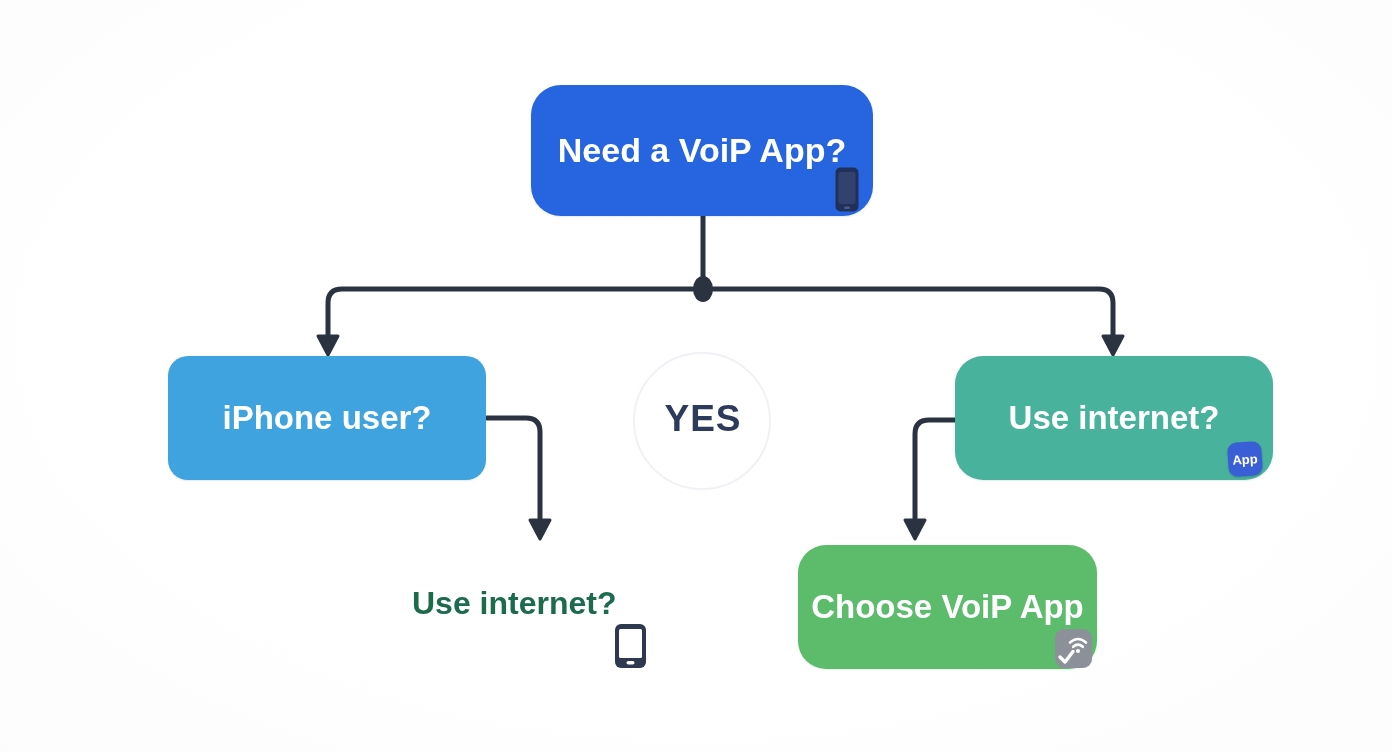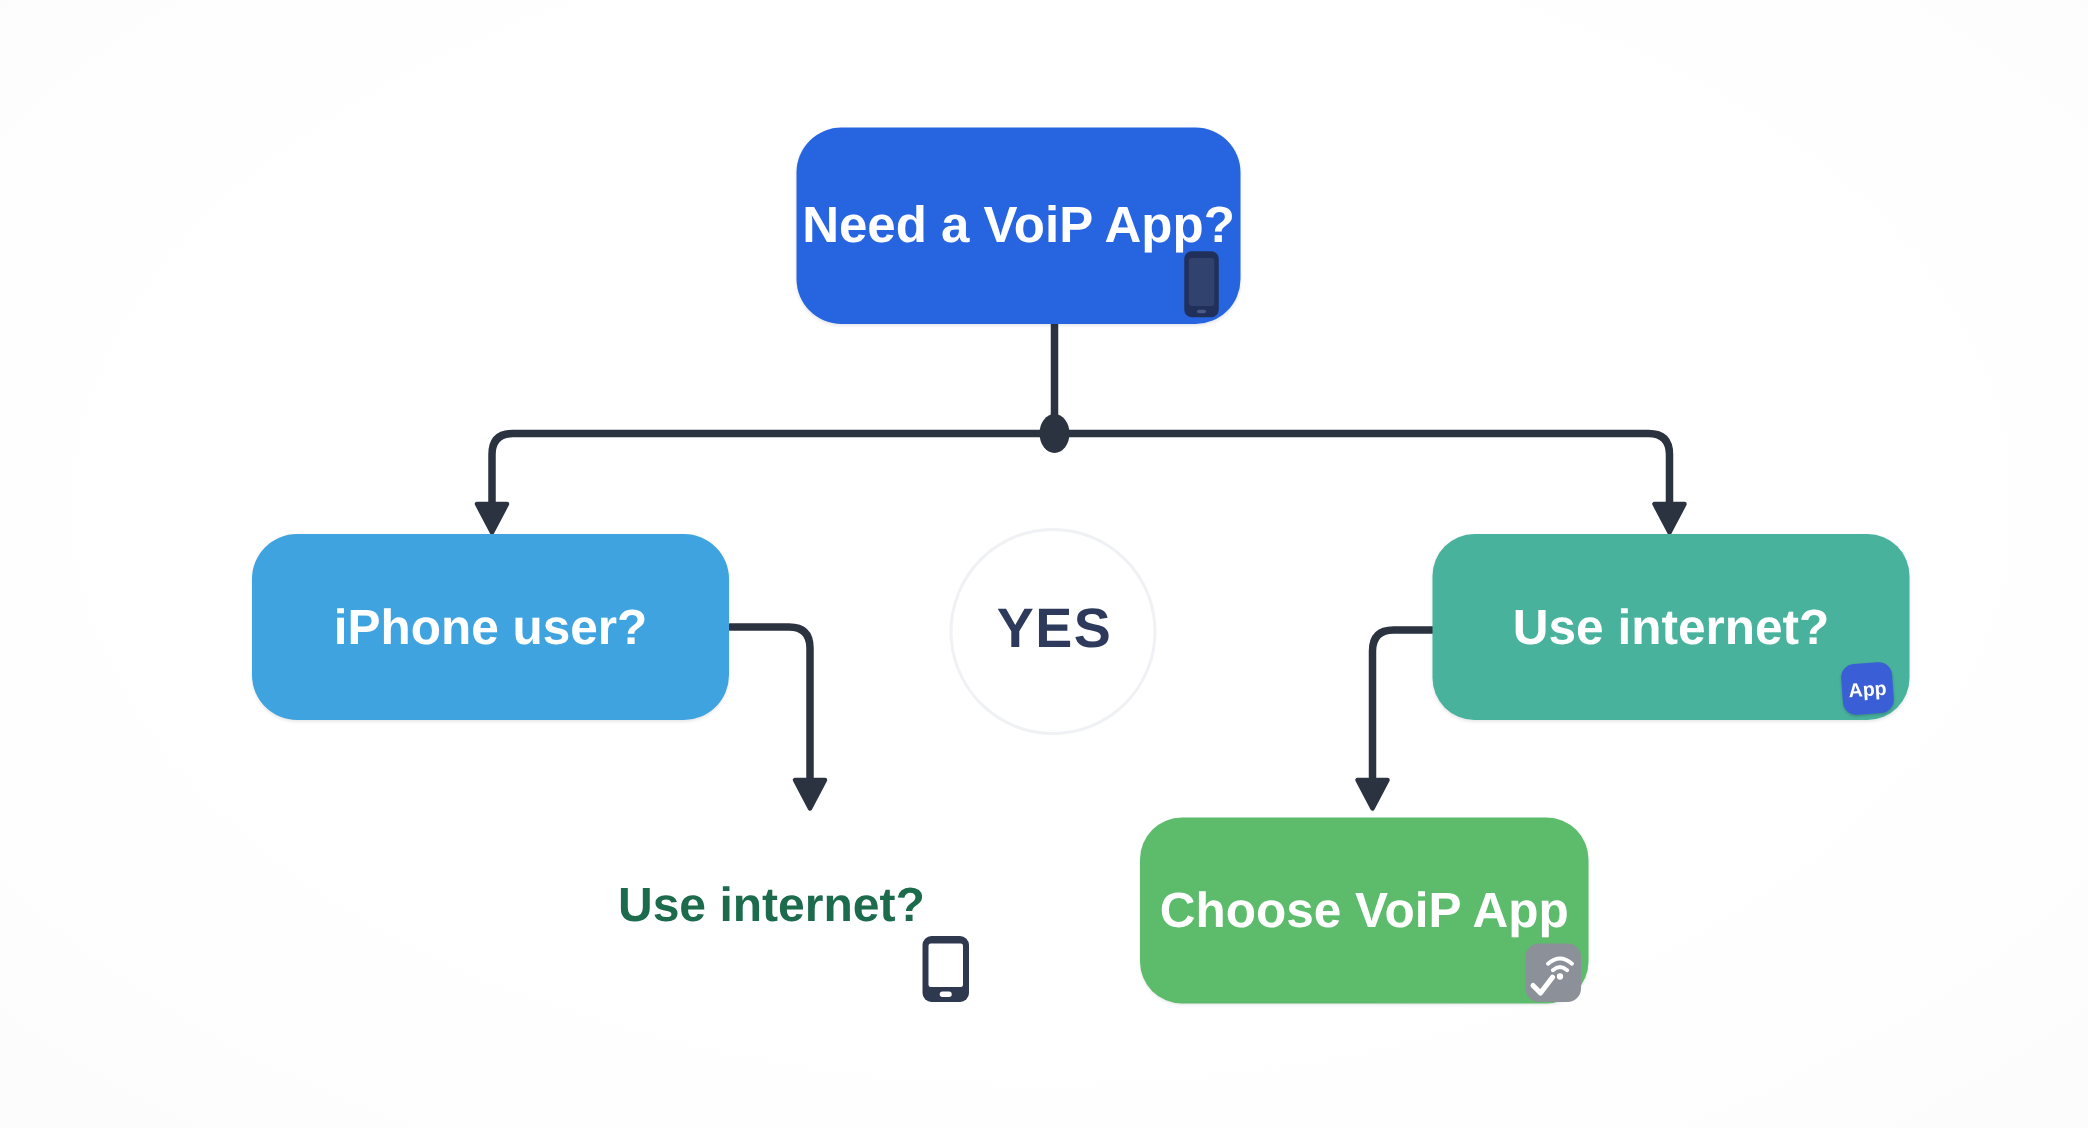--- a/index.html
+++ b/index.html
@@ -27,36 +27,36 @@
   }
   .connectors{position:absolute;left:0;top:0;width:1392px;height:752px;}
   .node{
     position:absolute;
     display:flex;align-items:center;justify-content:center;
     color:#fff;font-weight:bold;
     box-shadow:0 1px 2px rgba(30,40,60,0.10);
   }
   .node .label{white-space:nowrap;}
   .node-root{
-    left:531px;top:85px;width:296px;height:131px;
+    left:531px;top:85px;width:342px;height:131px;
     background:var(--root-box);border-radius:30px;
     font-size:34px;
   }
   .node-left{
     left:168px;top:356px;width:318px;height:124px;
-    background:var(--left-box);border-radius:30px;
+    background:var(--left-box);border-radius:20px;
     font-size:33px;
   }
   .node-right{
     left:955px;top:356px;width:318px;height:124px;
     background:var(--right-box);border-radius:28px;
     font-size:33px;
   }
   .node-child{
-    left:760px;top:545px;width:299px;height:124px;
+    left:798px;top:545px;width:299px;height:124px;
     background:var(--child-box);border-radius:28px;
     font-size:33px;
   }
   .phone-icon{
     position:absolute;right:14px;bottom:4px;
   }
   .app-badge{
     position:absolute;right:11px;bottom:4px;
     width:34px;height:34px;border-radius:9px;
     background:var(--app-badge);

